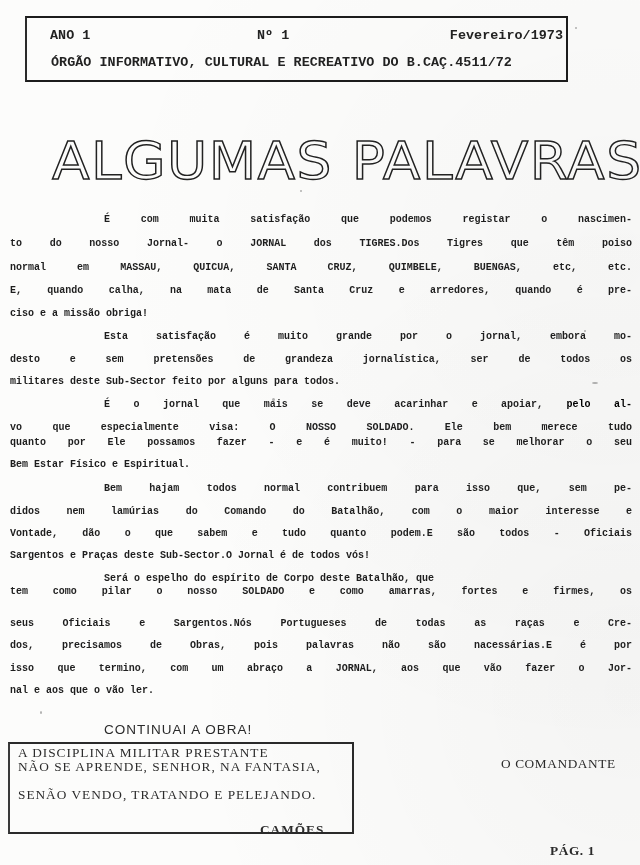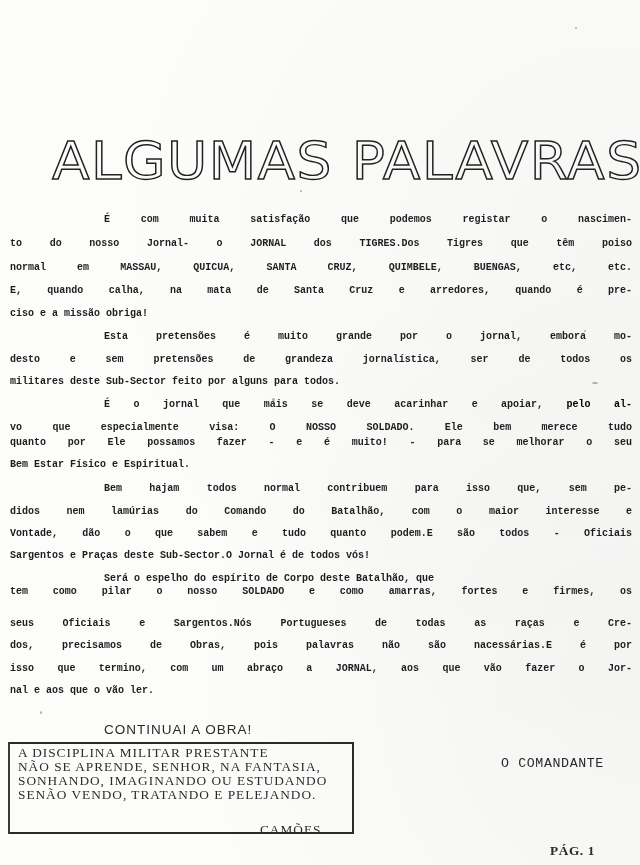--- a/index.html
+++ b/index.html
@@ -126,27 +126,28 @@
   }
   .quote-author {
     position: absolute;
     left: 250px;
     top: 78px;
     font-family: "Liberation Serif", "DejaVu Serif", serif;
     font-size: 13.3px;
     letter-spacing: 1px;
     color: #2c2c2c;
     white-space: nowrap;
+    font-weight: bold;
   }
 
   .signature {
     position: absolute;
     left: 501px;
     top: 756px;
-    font-family: Liberation Mono, monospace;
+    font-family: Liberation Serif, serif;
     font-size: 13.3px;
     letter-spacing: 0.6px;
     color: #2a2a2a;
     white-space: nowrap;
   }
   .page-number {
     position: absolute;
     left: 550px;
     top: 835px;
     font-family: "Liberation Serif", "DejaVu Serif", serif;
@@ -164,31 +165,41 @@
     background: #555;
     border-radius: 50%;
     opacity: 0.45;
   }
 </style>
 </head>
 <body>
 
 <div class="page">
 
+  <div class="masthead">
+    <div class="mh-row mh-row-1">
+      <span class="mh-ano">ANO 1</span>
+      <span class="mh-num">Nº 1</span>
+      <span class="mh-date">Fevereiro/1973</span>
+    </div>
+    <div class="mh-row mh-row-2">
+      <span class="mh-organ">ÓRGÃO INFORMATIVO, CULTURAL E RECREATIVO DO B.CAÇ.4511/72</span>
+    </div>
+  </div>
 
   <div class="title">ALGUMAS PALAVRAS</div>
 
   <div>
     <div class="line indent" style="top:212px">É com muita satisfação que podemos registar o nascimen-</div>
     <div class="line" style="top:236px">to do nosso Jornal- o JORNAL dos TIGRES.Dos Tigres que têm poiso</div>
     <div class="line" style="top:260px">normal em MASSAU, QUICUA, SANTA CRUZ, QUIMBELE, BUENGAS, etc, etc.</div>
     <div class="line" style="top:283px">E, quando calha, na mata de Santa Cruz e arredores, quando é pre-</div>
     <div class="line last" style="top:306px">ciso e a missão obriga!</div>
 
-    <div class="line indent" style="top:329px">Esta pretensões é muito grande por o jornal, embora mo-</div>
+    <div class="line indent" style="top:329px">Esta satisfação é muito grande por o jornal, embora mo-</div>
     <div class="line" style="top:352px">desto e sem pretensões de grandeza jornalística, ser de todos os</div>
     <div class="line last" style="top:374px">militares deste Sub-Sector feito por alguns para todos.</div>
 
     <div class="line indent" style="top:397px">
       <span>É o jornal que mais se deve acarinhar e apoiar, </span><span class="bold-extra">pelo al-</span>
     </div>
     <div class="line" style="top:420px">vo que especialmente visa: O NOSSO SOLDADO. Ele bem merece tudo</div>
     <div class="line" style="top:435px">quanto por Ele possamos fazer - e é muito! - para se melhorar o seu</div>
     <div class="line last" style="top:457px">Bem Estar Físico e Espiritual.</div>
 
@@ -203,21 +214,20 @@
     <div class="line" style="top:638px">dos, precisamos de Obras, pois palavras não são nacessárias.E é por</div>
     <div class="line" style="top:661px">isso que termino, com um abraço a JORNAL, aos que vão fazer o Jor-</div>
     <div class="line last" style="top:683px">nal e aos que o vão ler.</div>
   </div>
 
   <div class="continuai">CONTINUAI A OBRA!</div>
 
   <div class="quote-box">
     <div class="quote-line" style="top:2px">A DISCIPLINA MILITAR PRESTANTE</div>
     <div class="quote-line" style="top:16px">NÃO SE APRENDE, SENHOR, NA FANTASIA,</div>
-    <div class="quote-line" style="top:30px">SONHANDO, IMAGINANDO OU ESTUDANDO</div>
     <div class="quote-line" style="top:44px">SENÃO VENDO, TRATANDO E PELEJANDO.</div>
     <div class="quote-author">CAMÕES</div>
   </div>
 
   <div class="signature">O COMANDANTE</div>
 
   <div class="page-number">PÁG. 1</div>
 
   <div class="speck" style="left:272px;top:398px;width:3px;height:3px"></div>
   <div class="speck" style="left:584px;top:330px;width:2px;height:2px"></div>

